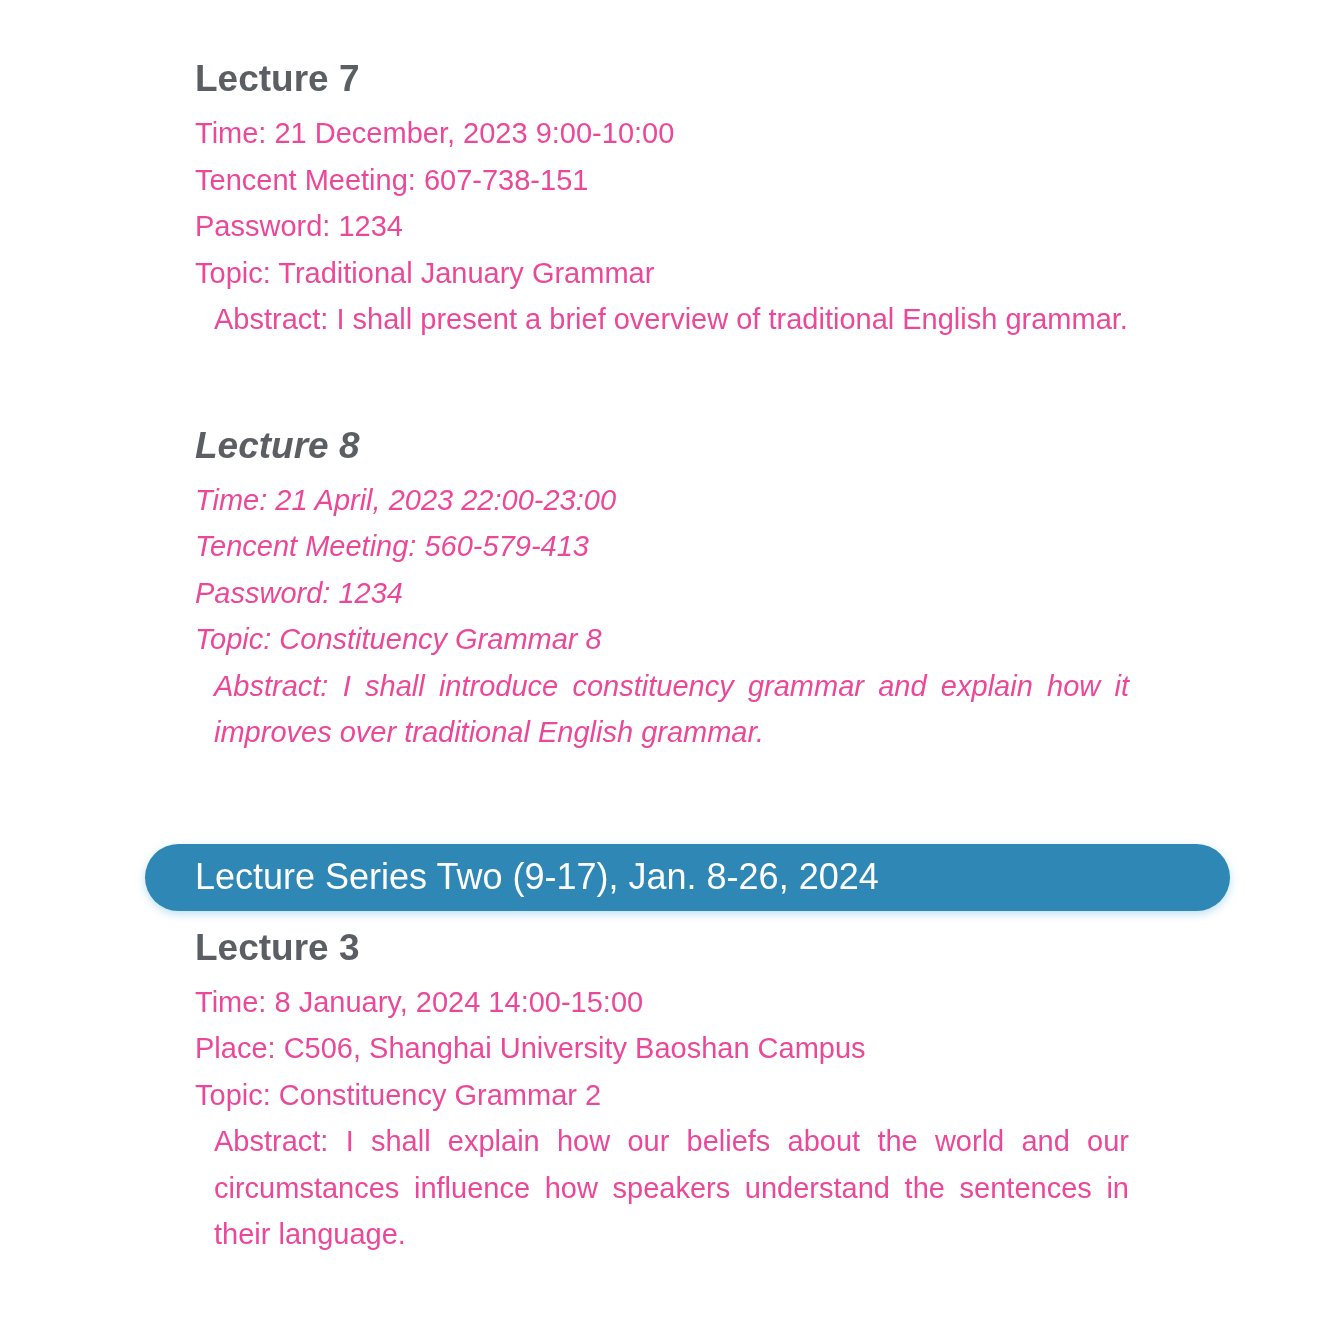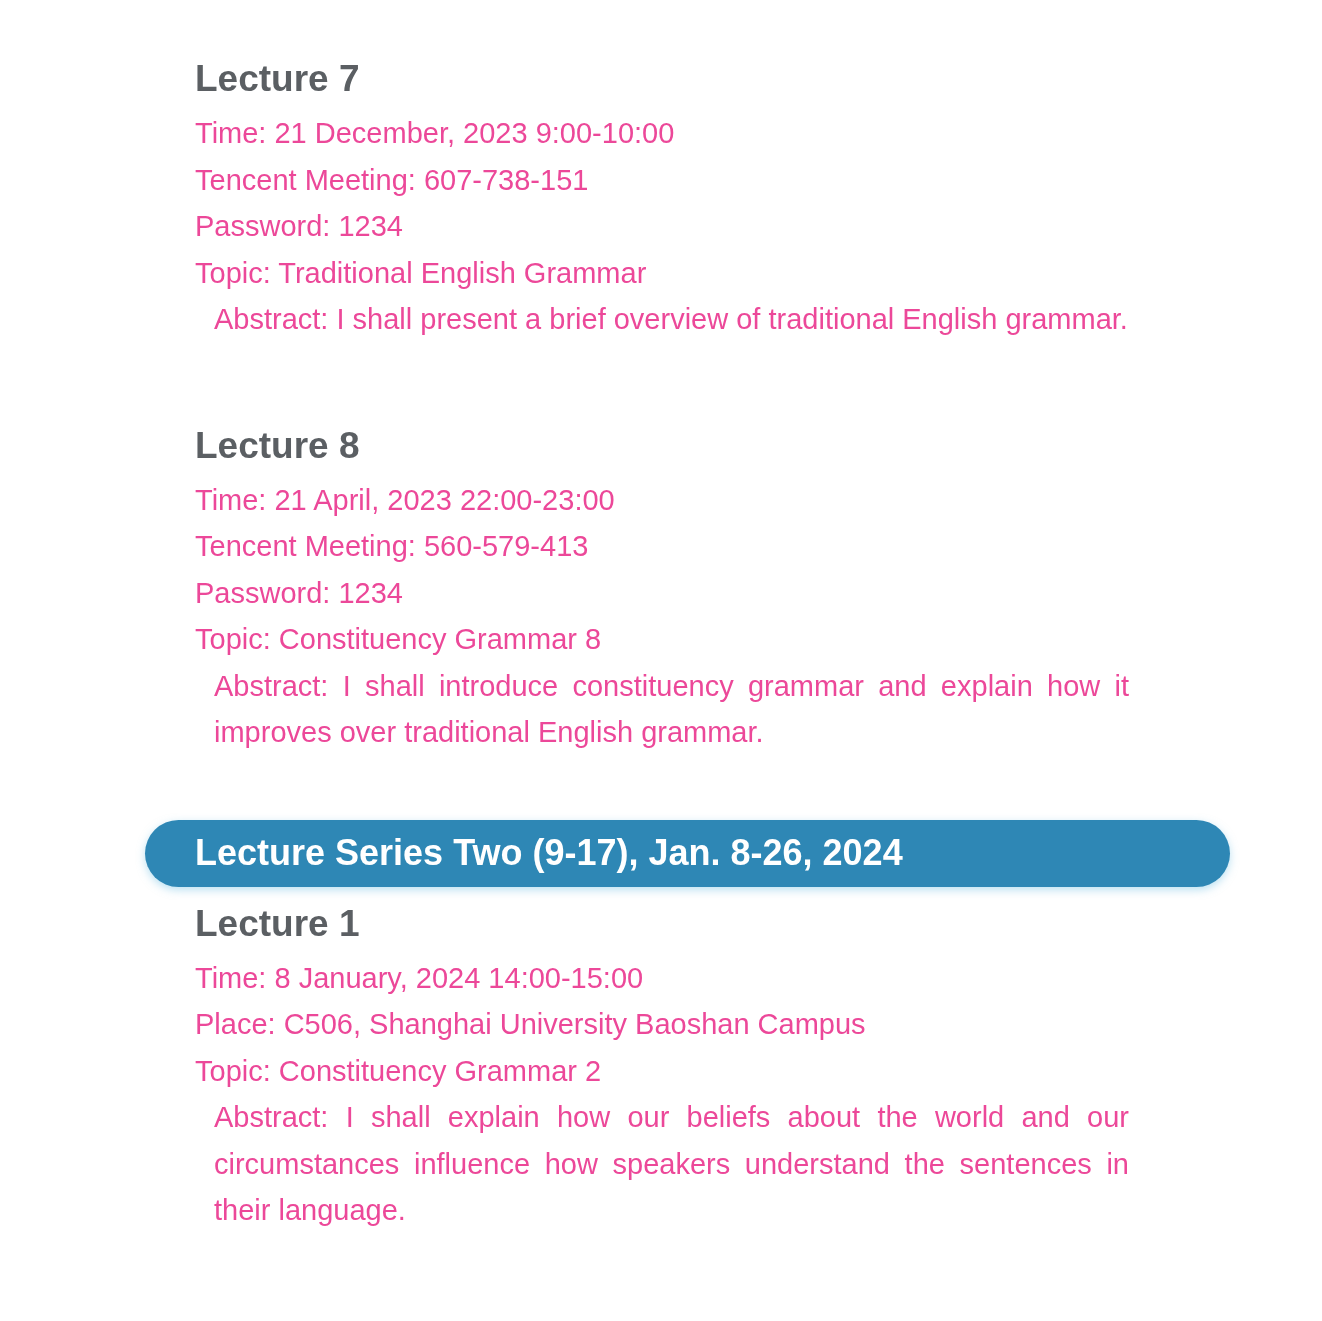--- a/index.html
+++ b/index.html
@@ -30,66 +30,67 @@
     line-height: 46.5px;
     font-weight: 400;
     color: #ec4899;
   }
   .lecture p.abstract {
     text-align: justify;
     margin-left: 19px;
   }
   .lecture + .lecture {
     margin-top: 80px;
+    font-style: italic;
   }
   .series-banner {
-    margin: 64px 0 14px -50px;
+    margin: 88px 0 14px -50px;
     width: 1085px;
     height: 67px;
     box-sizing: border-box;
     padding-left: 50px;
     border-radius: 34px;
     background: #2e87b5;
     color: #ffffff;
     display: flex;
     align-items: center;
     font-size: 36px;
-    font-weight: 700;
+    font-weight: 400;
     box-shadow: 0 3px 9px rgba(120, 195, 230, 0.5);
     white-space: nowrap;
   }
 </style>
 </head>
 <body>
 
 <div class="page">
 
   <section class="lecture">
     <h2>Lecture 7</h2>
     <p>Time: 21 December, 2023 9:00-10:00</p>
     <p>Tencent Meeting: 607-738-151</p>
     <p>Password: 1234</p>
-    <p>Topic: Traditional English Grammar</p>
+    <p>Topic: Traditional January Grammar</p>
     <p class="abstract">Abstract: I shall present a brief overview of traditional English grammar.</p>
   </section>
 
   <section class="lecture">
     <h2>Lecture 8</h2>
     <p>Time: 21 April, 2023 22:00-23:00</p>
     <p>Tencent Meeting: 560-579-413</p>
     <p>Password: 1234</p>
     <p>Topic: Constituency Grammar 8</p>
     <p class="abstract">Abstract: I shall introduce constituency grammar and explain how it improves over traditional English grammar.</p>
   </section>
 
   <div class="series-banner" style="background: rgb(46, 135, 181); color: rgb(255, 255, 255);">
     <span>Lecture Series Two (9-17), Jan. 8-26, 2024</span>
   </div>
 
   <section class="lecture">
-    <h2>Lecture 1</h2>
+    <h2>Lecture 3</h2>
     <p>Time: 8 January, 2024 14:00-15:00</p>
     <p>Place: C506, Shanghai University Baoshan Campus</p>
     <p>Topic: Constituency Grammar 2</p>
     <p class="abstract">Abstract: I shall explain how our beliefs about the world and our circumstances influence how speakers understand the sentences in their language.</p>
   </section>
 
 </div>
 
 </body></html>

